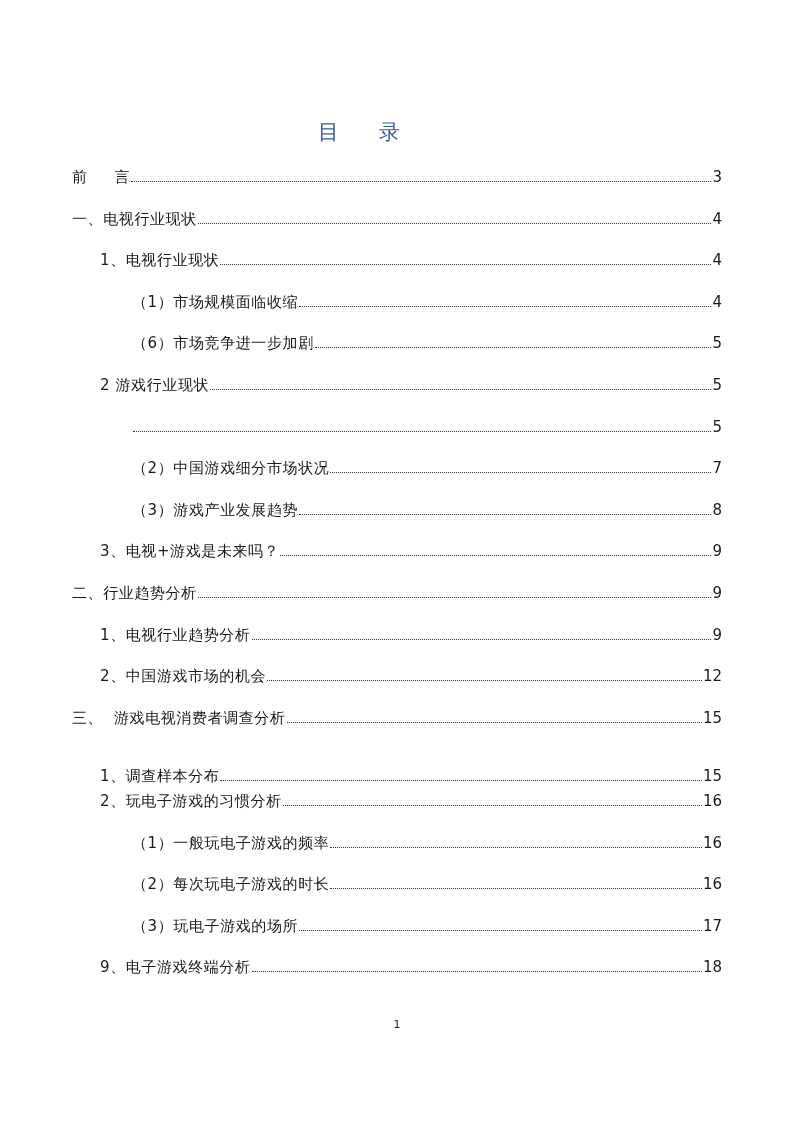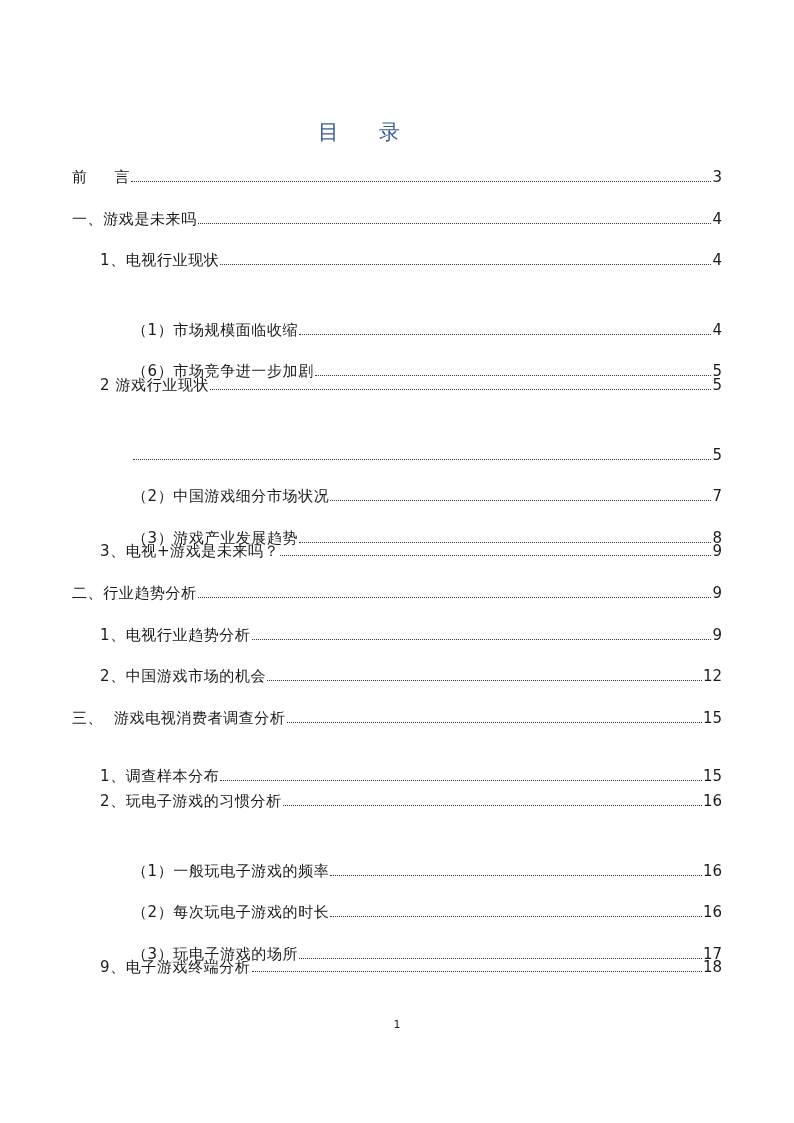--- a/index.html
+++ b/index.html
@@ -23,41 +23,41 @@
       letter-spacing: 0.6px;
     }
     .toc-row .label { white-space: pre; flex: 0 0 auto; }
     .toc-row .leader {
       flex: 1 1 auto; margin: 0 1px 4px 1px; height: 1px;
       border-bottom: 1px dotted #333;
     }
     .toc-row .page { flex: 0 0 auto; text-align: right; min-width: 8px; letter-spacing: 0; }
     .lvl1 { padding-left: 0; }
     .lvl2 { padding-left: 28px; width: 622px !important; }
-    .lvl3 { padding-left: 60px; width: 590px !important; margin-top: 28px; }
+    .lvl3 { padding-left: 60px; width: 590px !important; }
     .footer {
       position: absolute; top: 1018px; left: 0; width: 794px; text-align: center;
       font-size: 11px; color: #222;
     }
   </style>
 </head>
 <body>
 
 <div class="title">
   <span class="ch">目</span><span class="gap"></span><span class="ch">录</span>
 </div>
 
 <div class="toc">
   <div class="toc-row lvl1" style="top:0px">
       <span class="label">前     言</span>
       <span class="leader"></span>
       <span class="page">3</span>
     </div>
   <div class="toc-row lvl1" style="top:41.6px">
-      <span class="label">一、游戏是未来吗</span>
+      <span class="label">一、电视行业现状</span>
       <span class="leader"></span>
       <span class="page">4</span>
     </div>
   <div class="toc-row lvl2" style="top:83.2px">
       <span class="label">1、电视行业现状</span>
       <span class="leader"></span>
       <span class="page">4</span>
     </div>
   <div class="toc-row lvl3" style="top:124.8px">
       <span class="label">（1）市场规模面临收缩</span>

